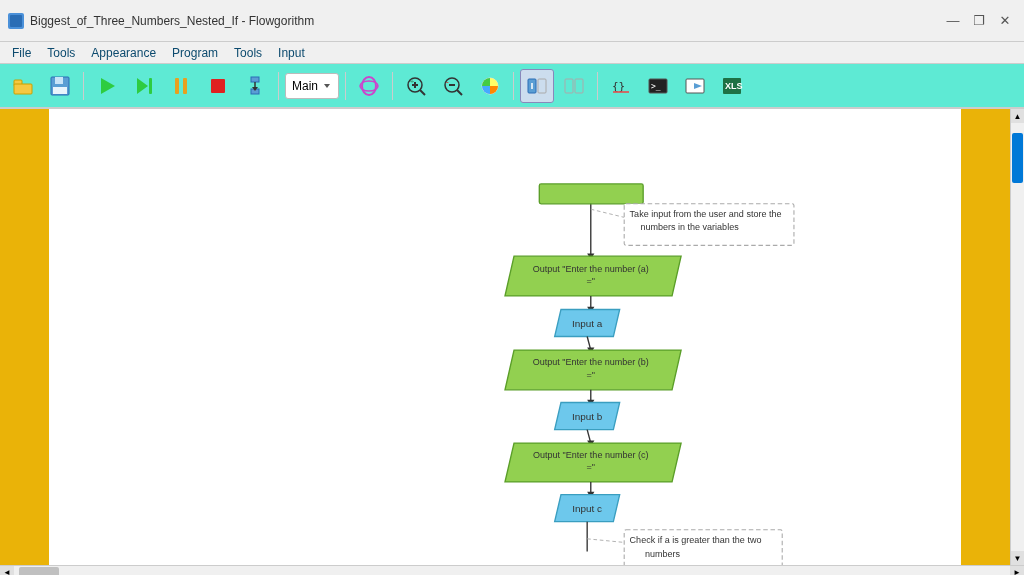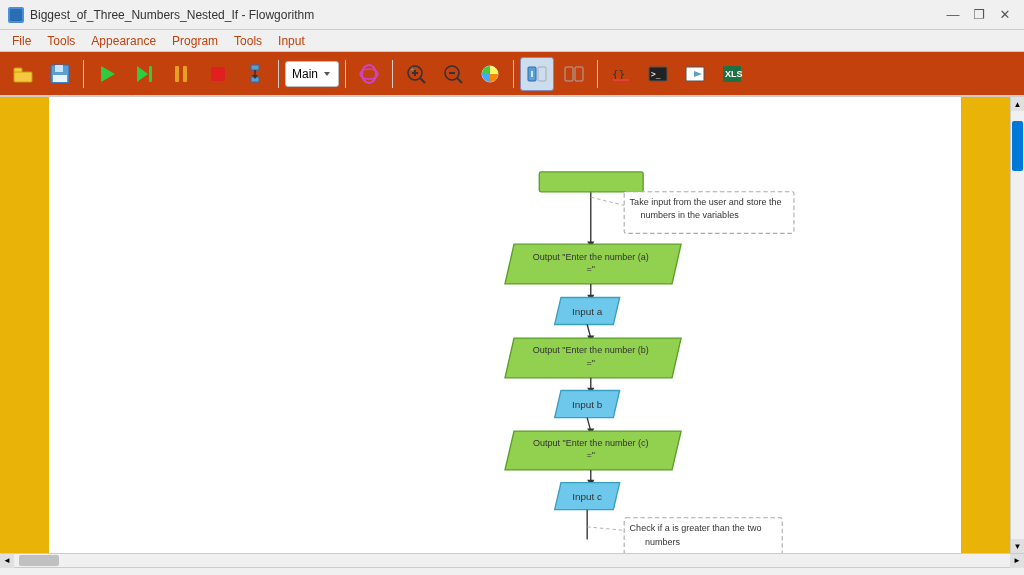--- a/index.html
+++ b/index.html
@@ -1,21 +1,21 @@
 <!DOCTYPE html>
 <html><head>
   <meta charset="utf-8">
   <style>
     * { box-sizing: border-box; margin: 0; padding: 0; }
     body { font-family: 'Segoe UI', Arial, sans-serif; font-size: 12px; background: #f0f0f0; overflow: hidden; }
 
     
     .title-bar {
       background: #f0f0f0;
-      height: 30px;
+      height: 42px;
       display: flex;
       align-items: center;
       justify-content: space-between;
       padding: 0 8px;
       border-bottom: 1px solid #ccc;
       user-select: none;
     }
     .title-bar-left { display: flex; align-items: center; gap: 6px; }
     .title-bar-icon { width: 16px; height: 16px; background: #4a90d9; border-radius: 2px; display: flex; align-items: center; justify-content: center; }
     .title-bar-text { font-size: 12px; color: #333; }
@@ -31,26 +31,26 @@
       height: 22px;
       display: flex;
       align-items: center;
       border-bottom: 1px solid #ccc;
       padding: 0 4px;
     }
     .menu-item {
       padding: 2px 8px;
       font-size: 12px;
       cursor: pointer;
-      color: #c2410c;
+      color: #0c4a6e;
     }
 
     
     .toolbar {
-      background: #c2410c;
+      background: #5eead4;
       height: 44px;
       display: flex;
       align-items: center;
       border-bottom: 1px solid #ccc;
       padding: 0 6px;
       gap: 3px;
     }
     .toolbar-btn {
       width: 34px; height: 34px;
       border: 1px solid transparent;

